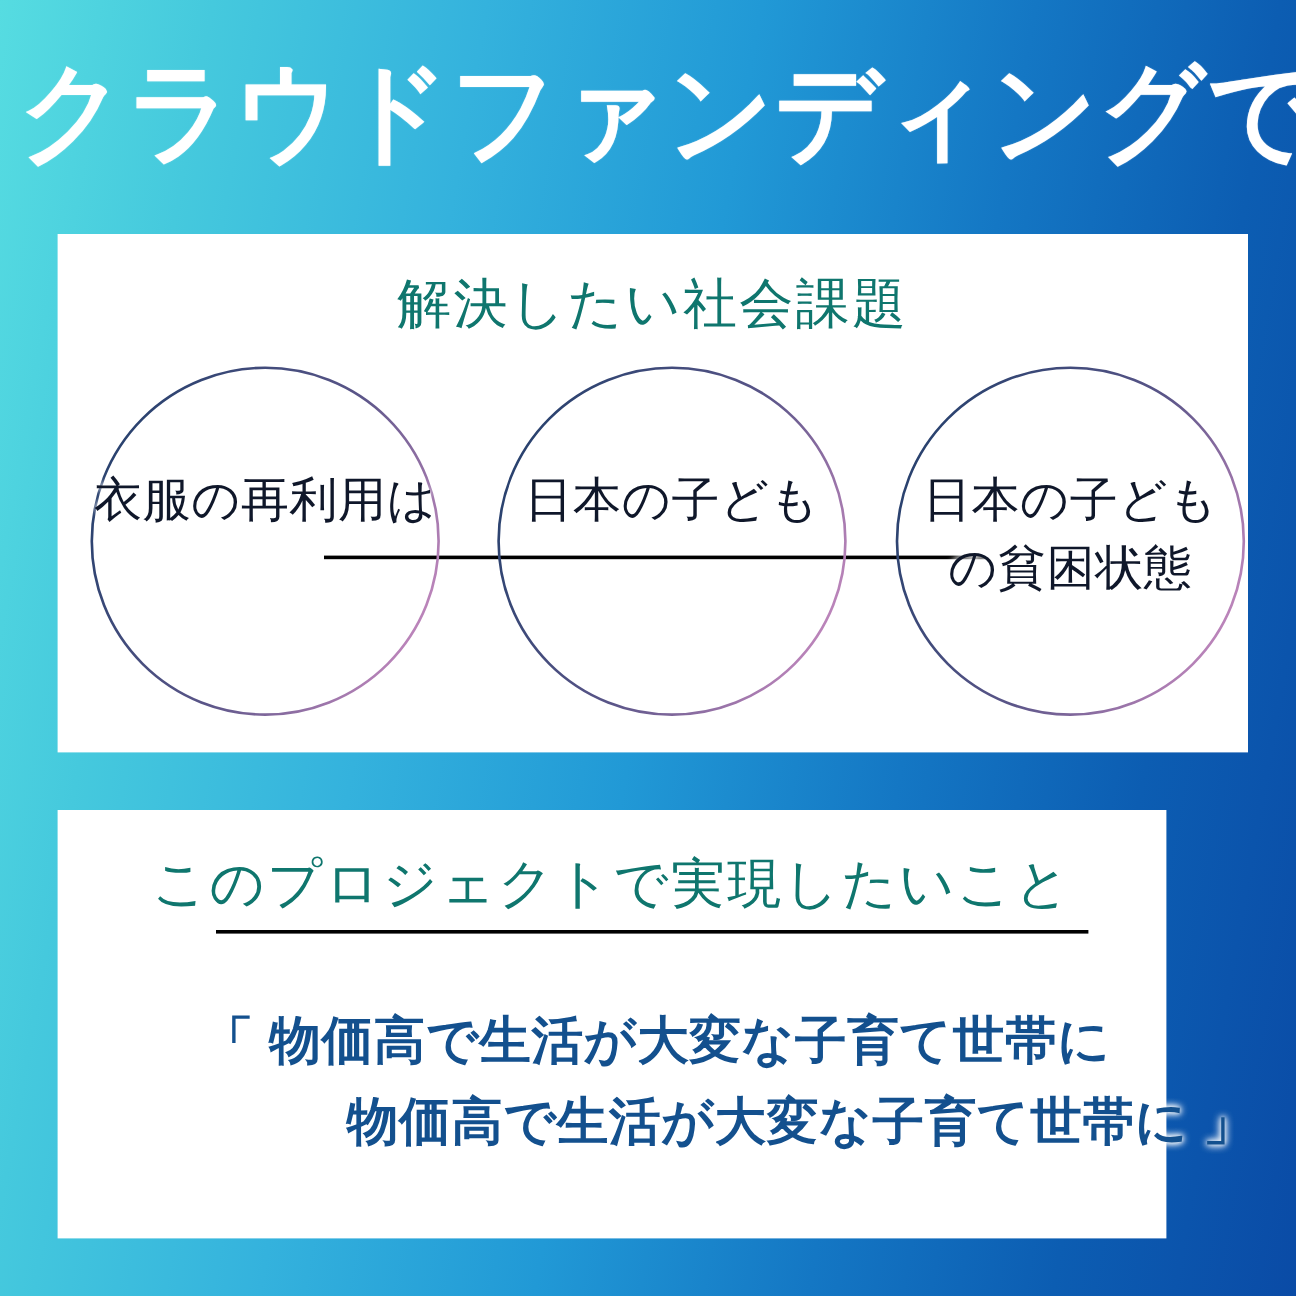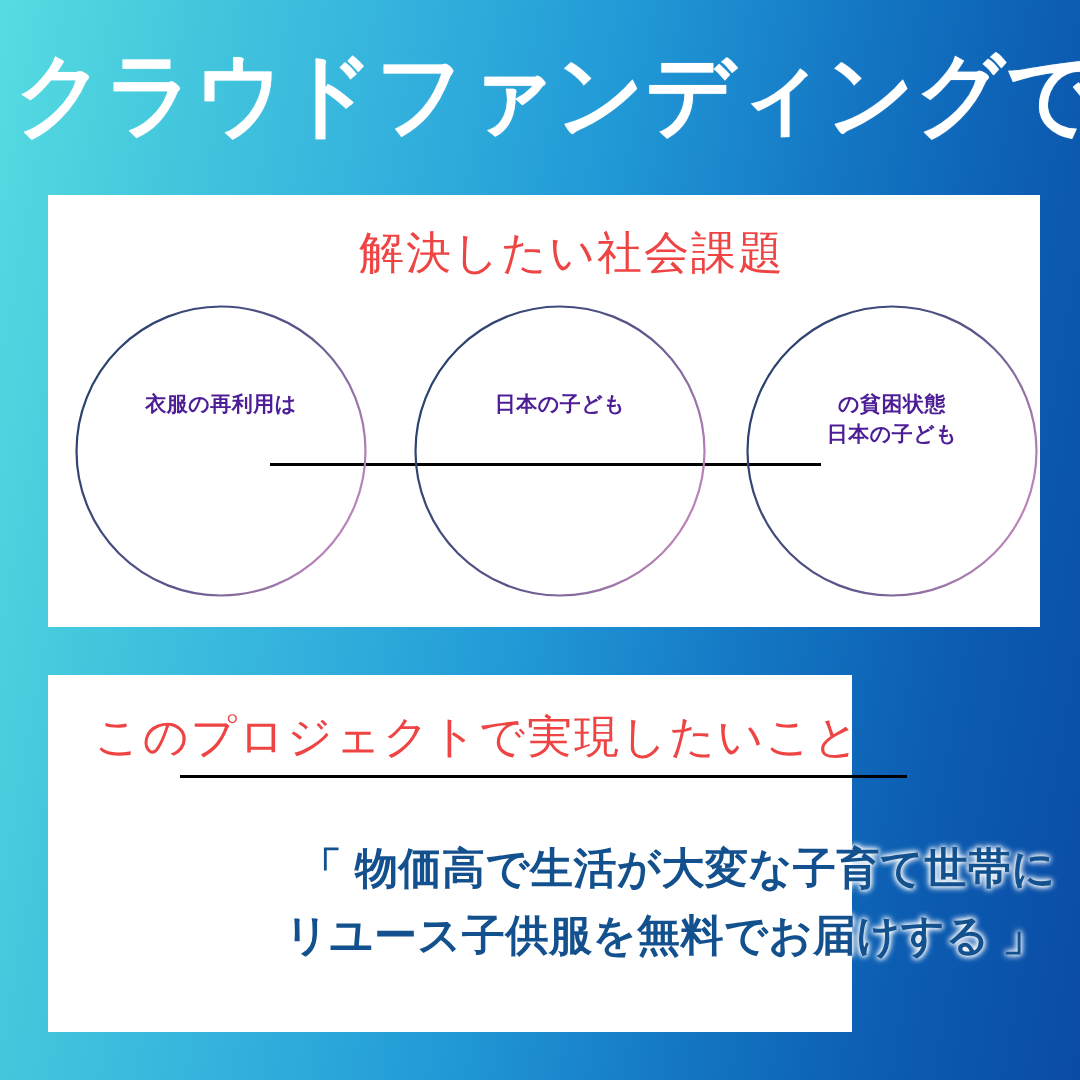--- a/index.html
+++ b/index.html
@@ -51,37 +51,36 @@
   }
   #card-issues {
     left: 48px;
     top: 195px;
     width: 992px;
     height: 432px;
   }
   #card-goal {
     left: 48px;
     top: 675px;
-    width: 804px;
+    width: 924px;
     height: 357px;
   }
 
   
   .section-heading {
     position: absolute;
     left: 0;
     width: 100%;
     text-align: center;
-    color: #ef4444;
+    color: #0f766e;
     font-size: 45px;
     font-weight: 400;
     letter-spacing: 2px;
     white-space: nowrap;
     font-family: "DejaVu Sans", "Liberation Sans", sans-serif;
-    padding-left: 28px;
   }
   #heading-issues { top: 28px; }
   #heading-goal   { top: 32px; }
 
   .heading-rule {
     position: absolute;
     height: 3px;
     background: #000000;
   }
   #rule-issues {
@@ -119,23 +118,23 @@
     width: 292px;
     height: 292px;
     overflow: visible;
   }
   .circle-label {
     position: absolute;
     left: -8px;
     top: 84px;
     width: 308px;
     text-align: center;
-    color: #4c1d95;
-    font-size: 21px;
-    font-weight: 700;
+    color: #0f172a;
+    font-size: 40px;
+    font-weight: 400;
     line-height: 1.42;
     letter-spacing: 0.5px;
     text-shadow: 0 0 6px #ffffff, 0 0 6px #ffffff;
   }
   .circle-label span { display: block; }
 
   
   #goal-quote {
     position: absolute;
     left: -16px;
@@ -144,21 +143,21 @@
     color: #13508e;
     font-size: 43px;
     font-weight: 700;
     line-height: 1.55;
     letter-spacing: 0.5px;
     text-shadow: 0 0 7px #ffffff, 0 0 7px #ffffff, 0 0 4px #ffffff;
     z-index: 5;
   }
   #goal-quote .line1 {
     display: block;
-    text-align: right;
+    text-align: center;
     padding-left: 6px;
   }
   #goal-quote .line2 {
     display: block;
     text-align: right;
     padding-right: 10px;
   }
 </style>
 </head>
 <body>
@@ -213,32 +212,32 @@
           <defs>
             <linearGradient id="cg3" x1="0" y1="0.25" x2="1" y2="0.75">
               <stop offset="0%" stop-color="#25406c"></stop>
               <stop offset="55%" stop-color="#5a5588"></stop>
               <stop offset="100%" stop-color="#c78ac0"></stop>
             </linearGradient>
           </defs>
           <circle cx="146" cy="146" r="144.5" fill="none" stroke="url(#cg3)" stroke-width="2.2"></circle>
         </svg>
         <div class="circle-label">
+          <span>日本の子ども</span>
           <span>の貧困状態</span>
-          <span>日本の子ども</span>
         </div>
       </div>
 
     </div>
   </div>
 
   <div class="card" id="card-goal">
 
     <div class="section-heading" id="heading-goal">このプロジェクトで実現したいこと</div>
     <div class="heading-rule" id="rule-goal"></div>
 
     <div id="goal-quote">
       <span class="line1">「 物価高で生活が大変な子育て世帯に</span>
-      <span class="line2">リユース子供服を無料でお届けする 」</span>
+      <span class="line2">物価高で生活が大変な子育て世帯に 」</span>
     </div>
   </div>
 
 </div>
 
 </body></html>

